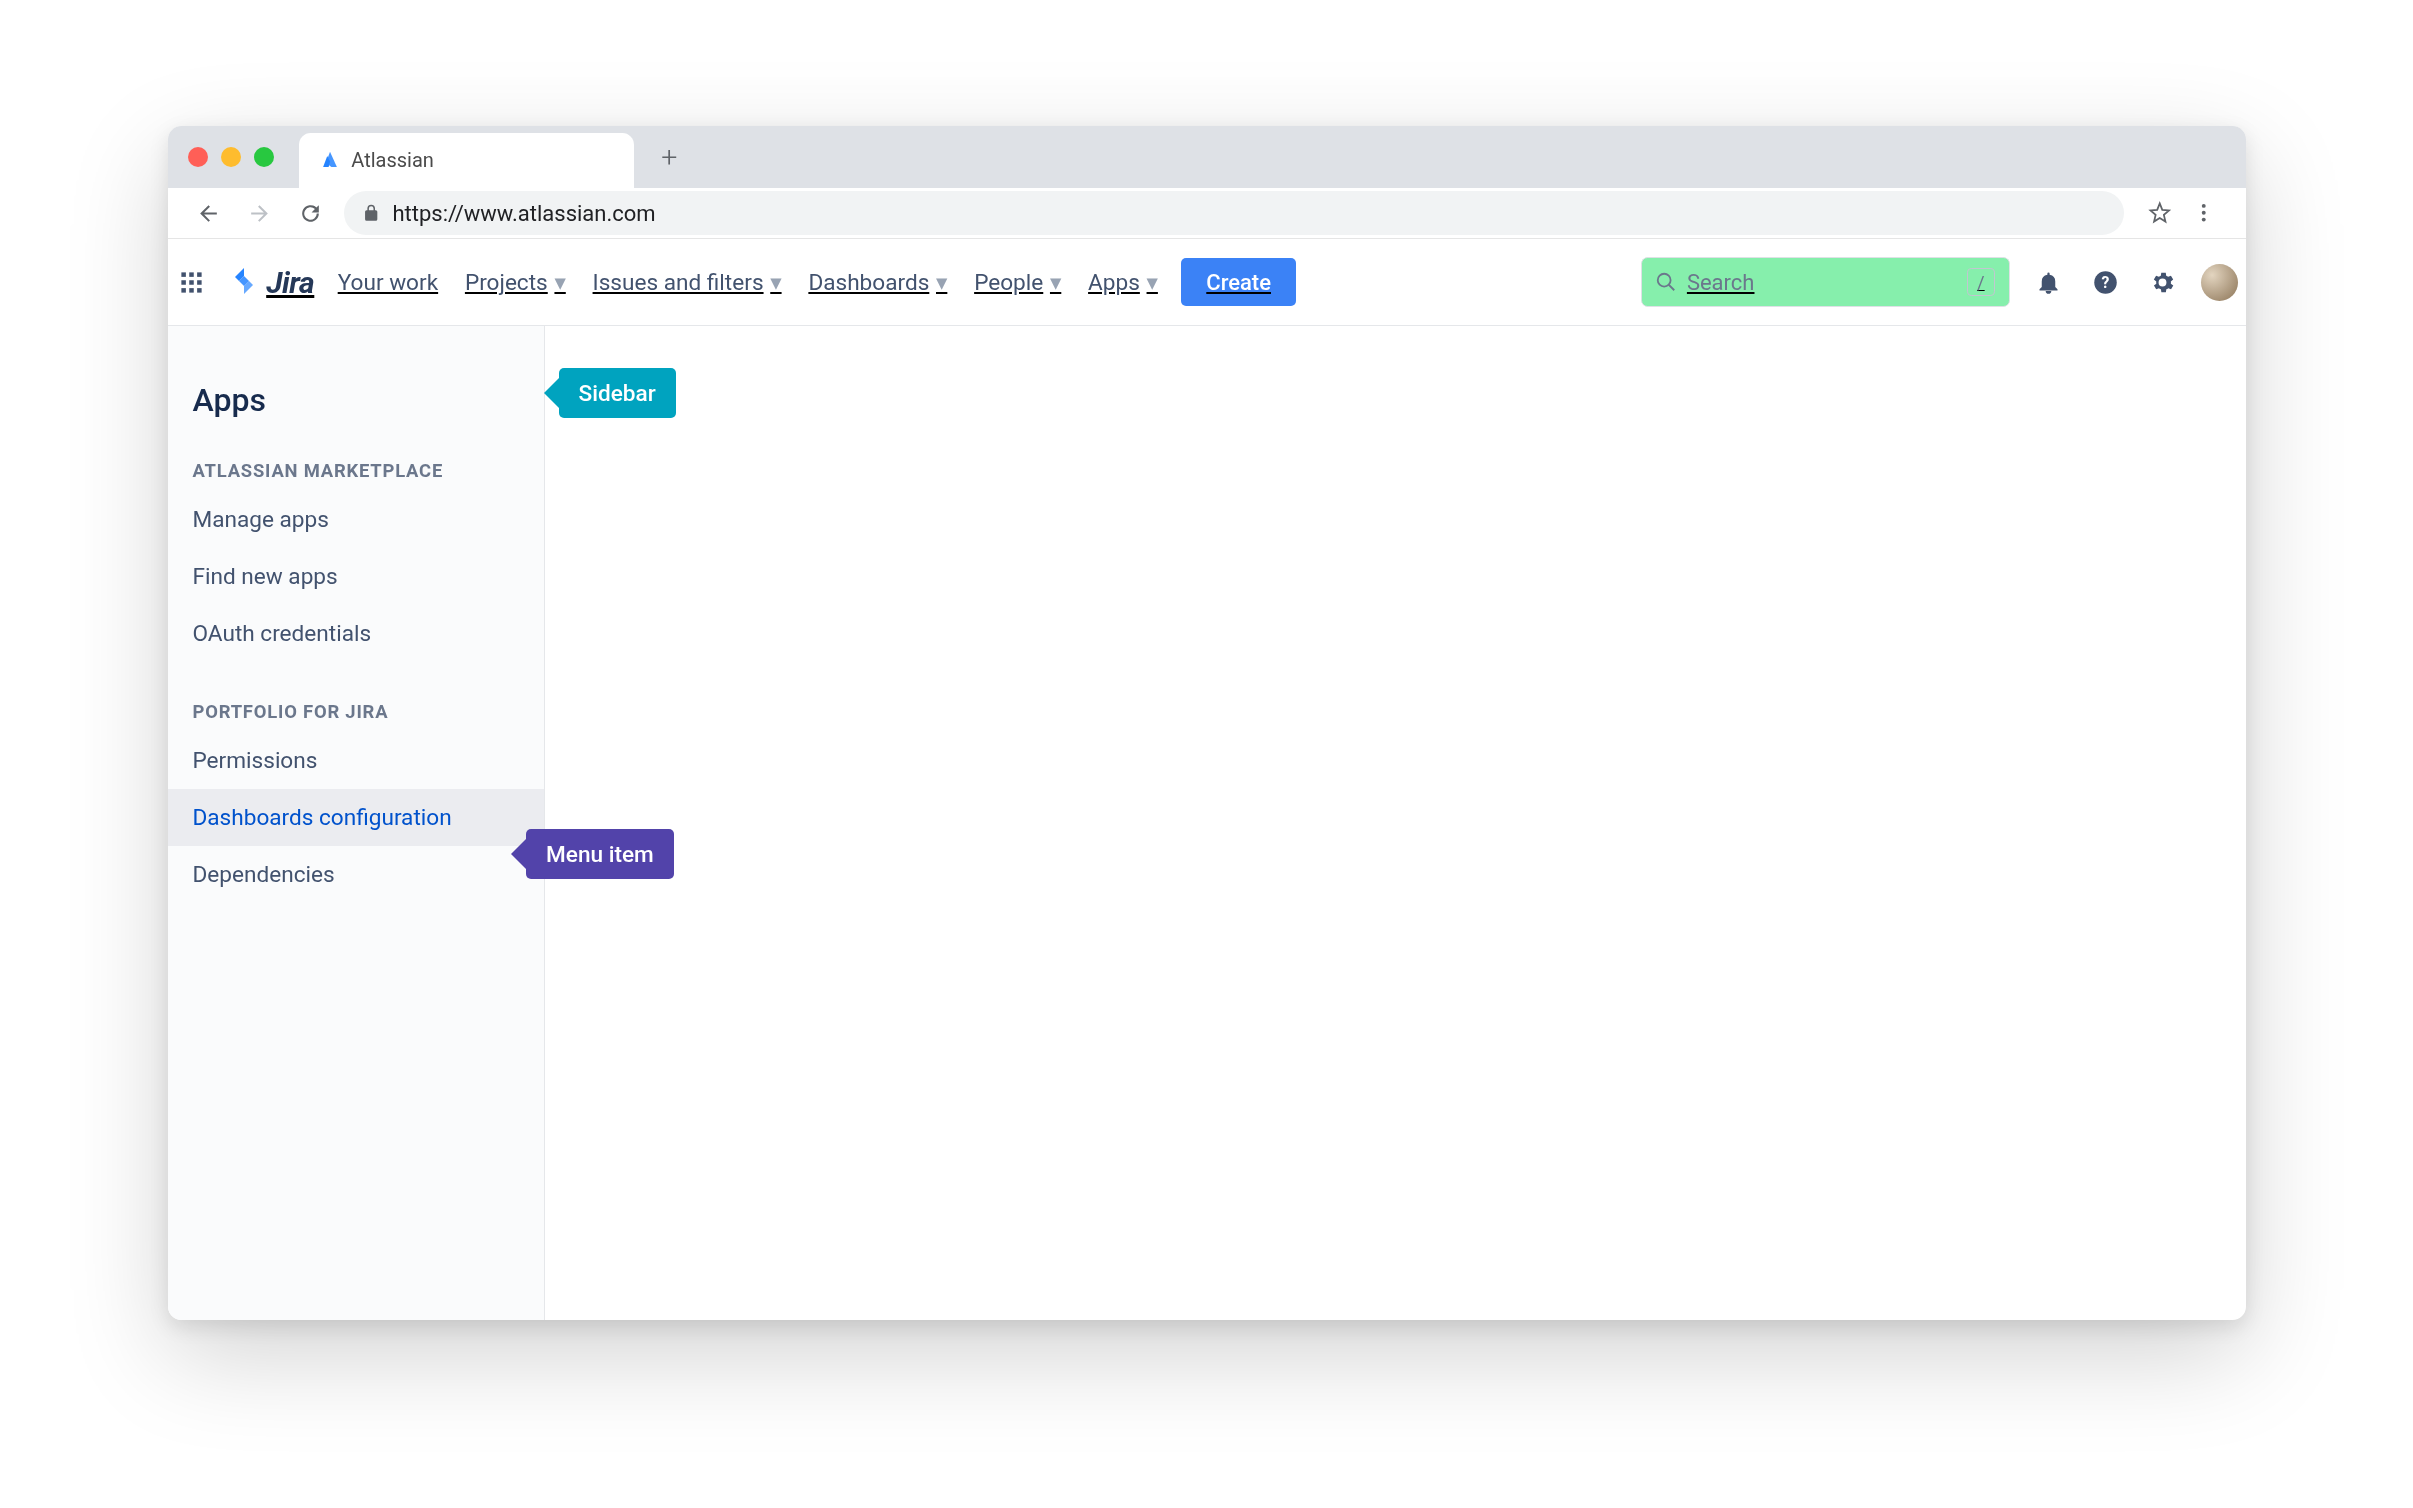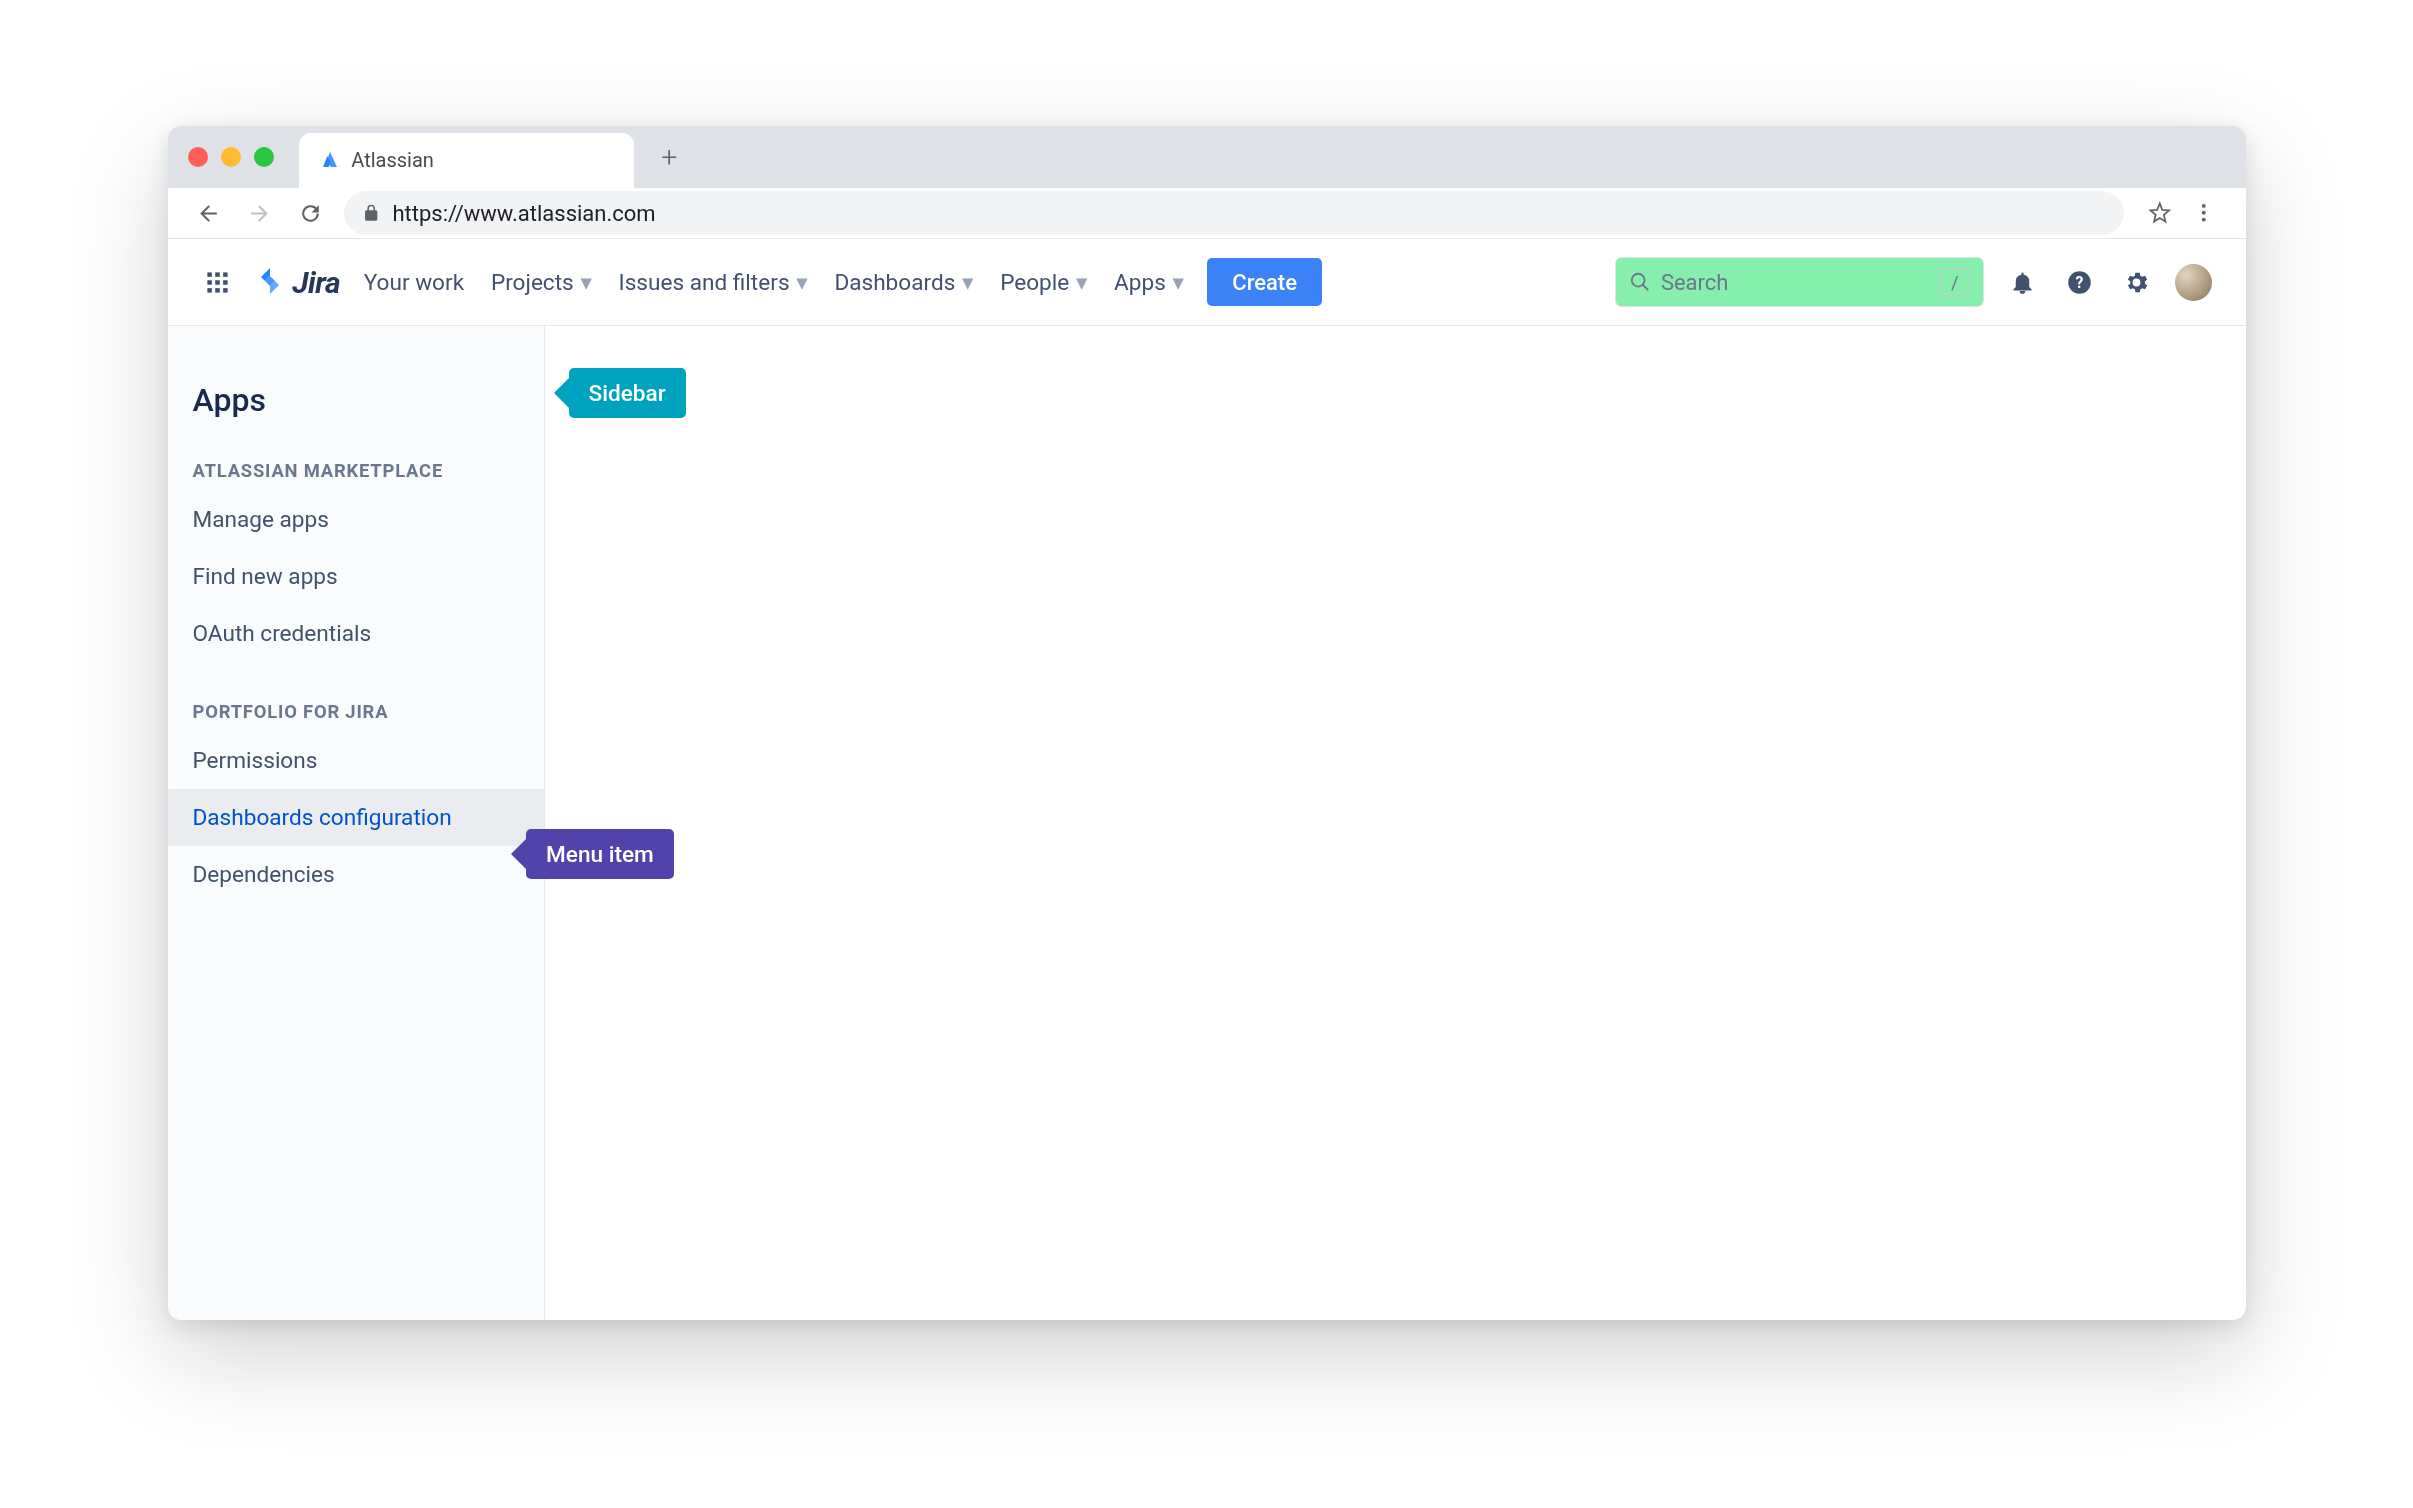--- a/index.html
+++ b/index.html
@@ -73,22 +73,23 @@
 .addr-right { display:flex; align-items:center; gap:6.7px; }
 .addr-right .icon-btn { width:37px; height:37px; display:flex; align-items:center; justify-content:center; color:#5f6368; }
 
 
 .app-nav {
   height: 87px;
   background: #fff;
   border-bottom: 0.8px solid #e5e7ea;
   display: flex;
   align-items: center;
-  padding: 0 34px;
+  padding: 0 8px;
   gap: 20px;
+  text-decoration: underline;
 }
 .app-switch { width:32px; height:32px; display:flex; align-items:center; justify-content:center; color:#42526e; }
 .jira-logo { display:flex; align-items:center; gap:6.7px; }
 .jira-logo .word { font-size: 30px; font-weight: 700; color:#253858; letter-spacing:-0.4px; font-style: italic;}
 .nav-item { font-size: 22.6px; color:#42526e; display:flex; align-items:center; gap:6.7px; padding: 8.4px 3.4px; }
 .nav-item .chev { color:#98a3b3; }
 .create-btn {
   background:#3b82f6; color:#fff; font-size:22px; font-weight:500;
   padding: 11.7px 25px; border-radius:5px; border:none;
 }
@@ -288,21 +289,21 @@
       <div class="menu-item">OAuth credentials</div>
 
       <div style="height:22px"></div>
 
       <div class="section-heading">PORTFOLIO FOR JIRA</div>
       <div class="menu-item">Permissions</div>
       <div class="menu-item active">Dashboards configuration</div>
       <div class="menu-item">Dependencies</div>
     </div>
     <div class="content">
-      <div class="callout teal" style="left:24px; top:42px;align-items:center;">
+      <div class="callout teal" style="left:14px; top:42px;align-items:center;">
         <span>Sidebar</span>
       </div>
       <div class="callout purple" style="left:-18.4px; top:503px;">
         <span>Menu item</span>
       </div>
     </div>
   </div>
 
 </div>
 

